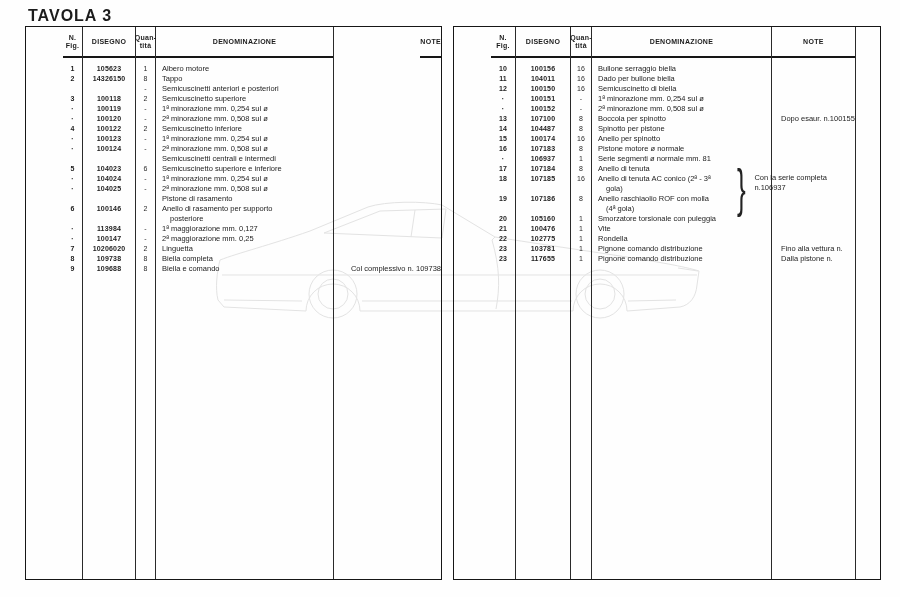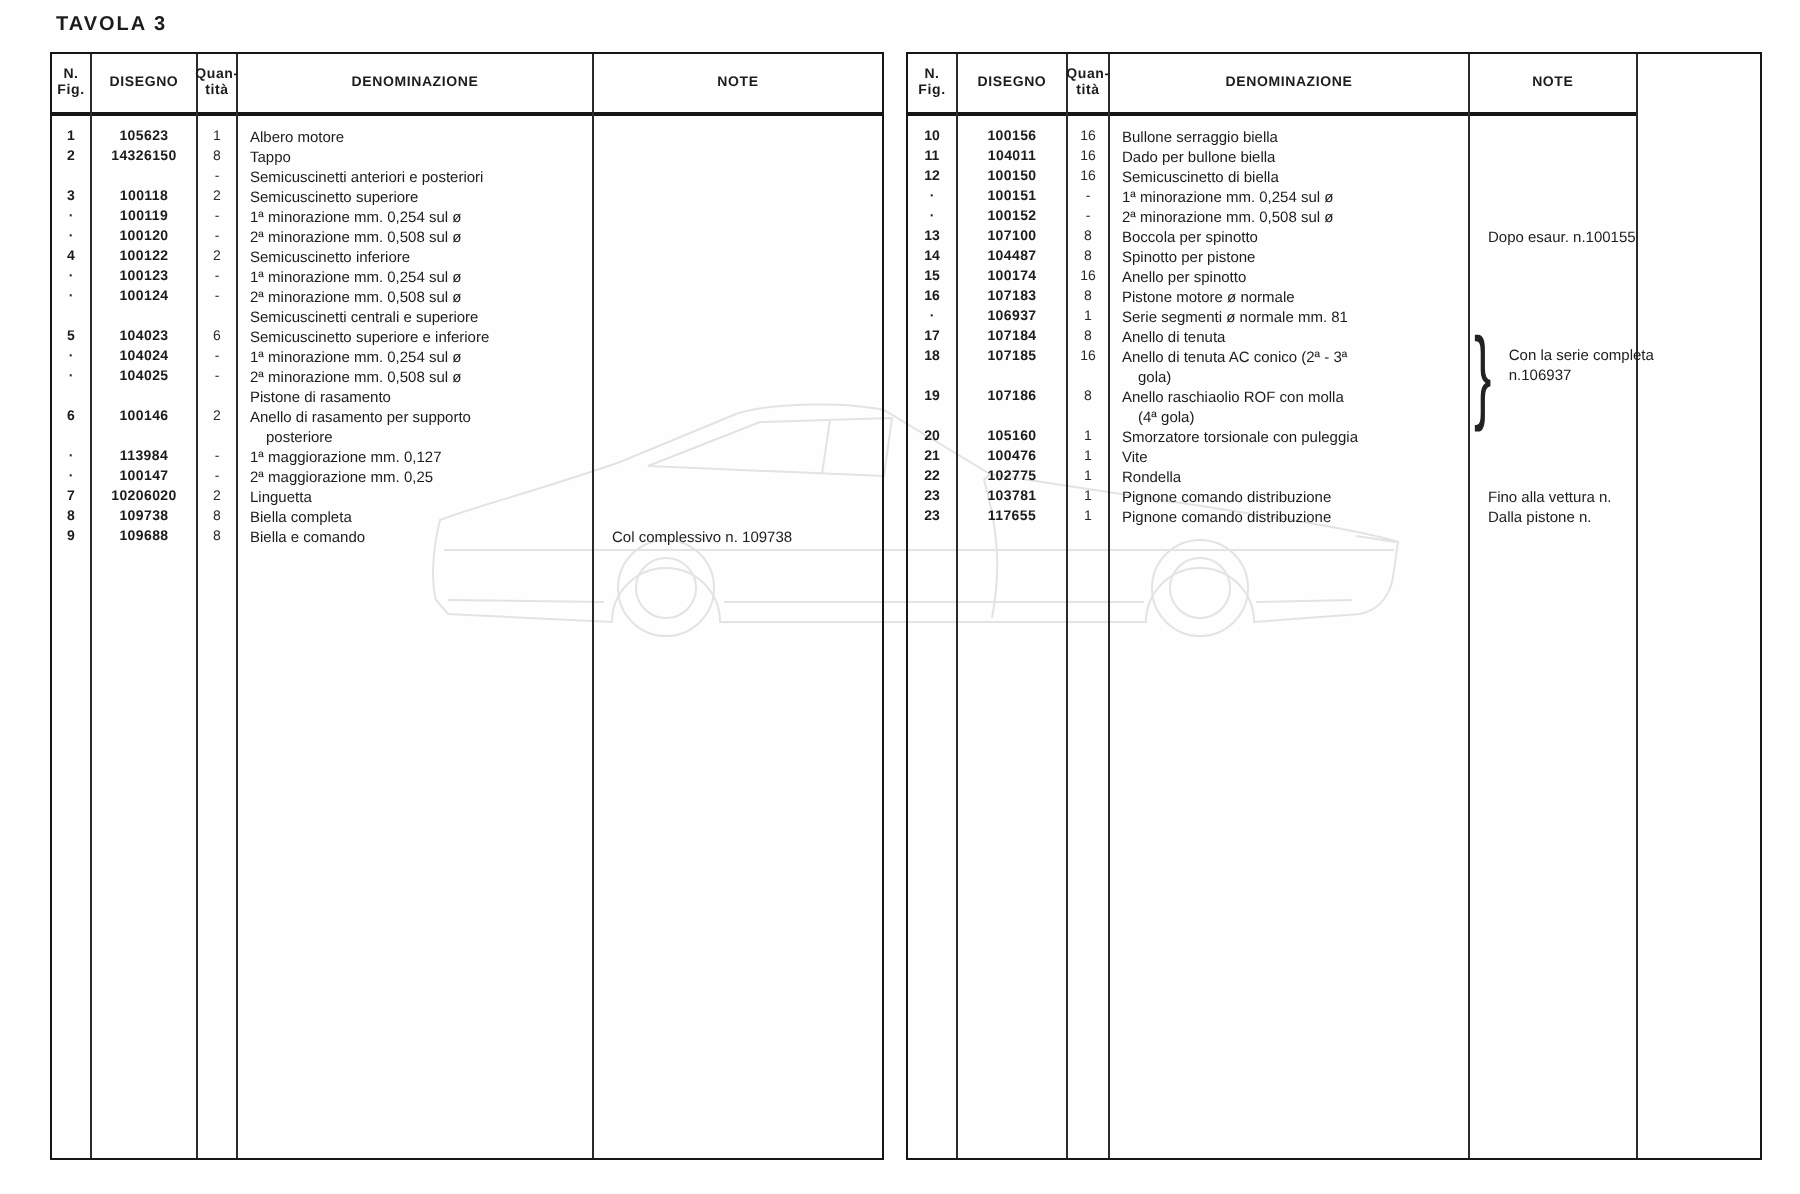--- a/index.html
+++ b/index.html
@@ -4,32 +4,32 @@
 <style>
   html,body{margin:0;padding:0;}
   body{
     width:900px;height:597px;position:relative;overflow:hidden;
     background:#fefefe;color:#1c1c1c;
     font-family:"Liberation Sans",sans-serif;
     -webkit-font-smoothing:antialiased;
   }
   .page-title{
     position:absolute;left:28px;top:7px;
-    font-size:10px;font-weight:bold;letter-spacing:1px;
+    font-size:16px;font-weight:bold;letter-spacing:1px;
   }
   .watermark{position:absolute;left:210px;top:188px;z-index:0;}
   .ptable{
     position:absolute;top:26px;height:554px;z-index:1;
     border:1.5px solid #161616;
-    display:flex;box-sizing:border-box;background:transparent;
+    display:flex;box-sizing:border-box;background:transparent;padding-left:37px;
   }
   .t-left{left:25px;width:417px;}
   .t-right{left:453px;width:428px;}
   .col{border-right:1px solid #2a2a2a;display:flex;flex-direction:column;box-sizing:border-box;}
-  .col:last-child{border-right:none;flex:1;}
+  .col:last-child{border-right:none;flex:1;align-items:flex-end;}
   .t-left .col-fig{width:20px;} .t-left .col-dis{width:53px;}
   .t-left .col-qty{width:20px;} .t-left .col-den{width:178px;}
   .t-right .col-fig{width:25px;} .t-right .col-dis{width:55px;}
   .t-right .col-qty{width:21px;} .t-right .col-den{width:180px;}
   .hcell{
     height:31px;flex:0 0 31px;border-bottom:2.5px solid #161616;
     display:flex;flex-direction:column;align-items:center;justify-content:center;
     font-size:7px;font-weight:bold;line-height:8px;letter-spacing:0.3px;
     white-space:nowrap;box-sizing:border-box;
   }
@@ -163,21 +163,21 @@
     <div class="cbody">
         <div class="cell">Albero motore</div>
         <div class="cell">Tappo</div>
         <div class="cell b">Semicuscinetti anteriori e posteriori</div>
         <div class="cell">Semicuscinetto superiore</div>
         <div class="cell">1ª minorazione mm. 0,254 sul ø</div>
         <div class="cell">2ª minorazione mm. 0,508 sul ø</div>
         <div class="cell b">Semicuscinetto inferiore</div>
         <div class="cell">1ª minorazione mm. 0,254 sul ø</div>
         <div class="cell">2ª minorazione mm. 0,508 sul ø</div>
-        <div class="cell b">Semicuscinetti centrali e superiore</div>
+        <div class="cell b">Semicuscinetti centrali e intermedi</div>
         <div class="cell">Semicuscinetto superiore e inferiore</div>
         <div class="cell">1ª minorazione mm. 0,254 sul ø</div>
         <div class="cell">2ª minorazione mm. 0,508 sul ø</div>
         <div class="cell b">Pistone di rasamento</div>
         <div class="cell">Anello di rasamento per supporto</div>
         <div class="cell cont">posteriore</div>
         <div class="cell">1ª maggiorazione mm. 0,127</div>
         <div class="cell">2ª maggiorazione mm. 0,25</div>
         <div class="cell">Linguetta</div>
         <div class="cell b">Biella completa</div>

